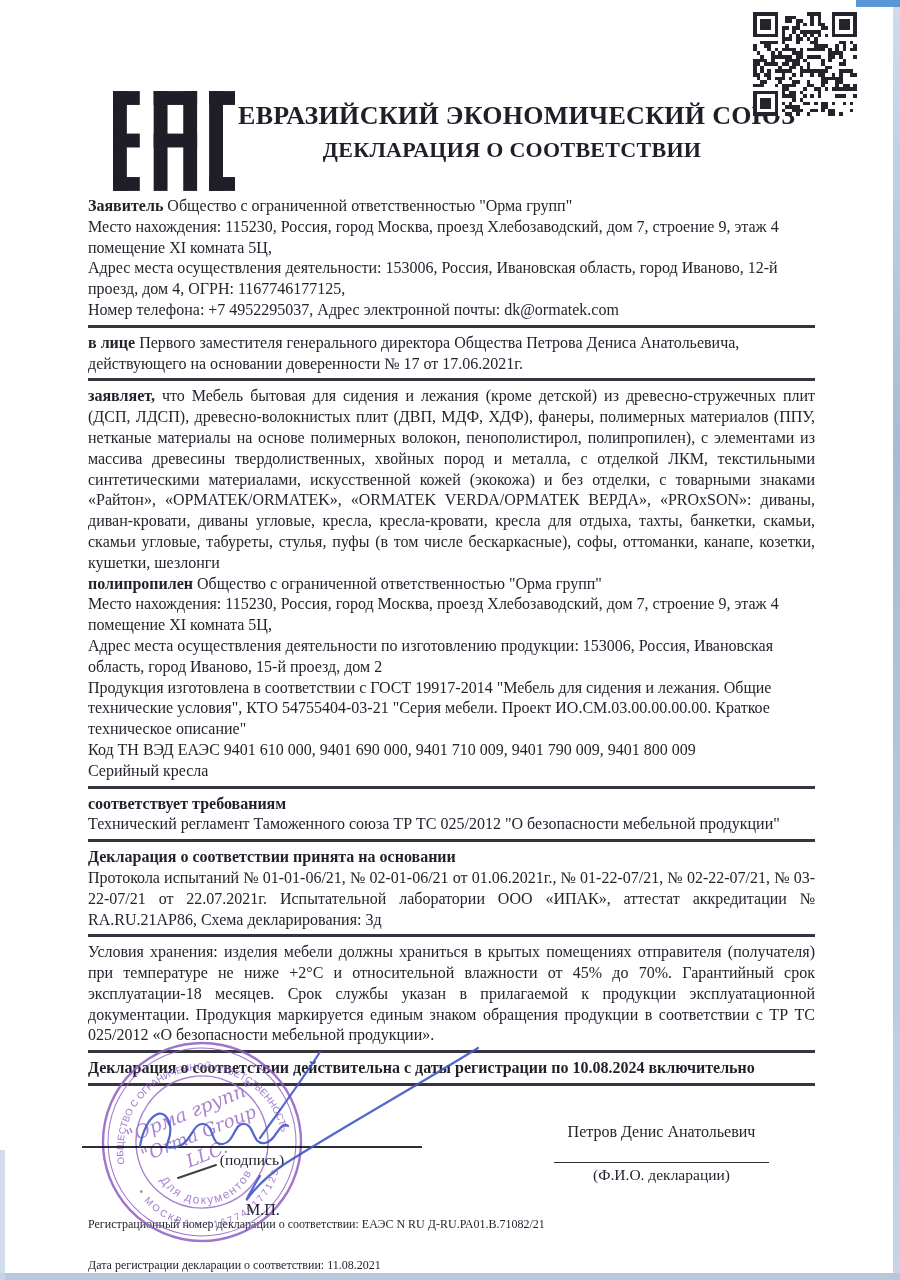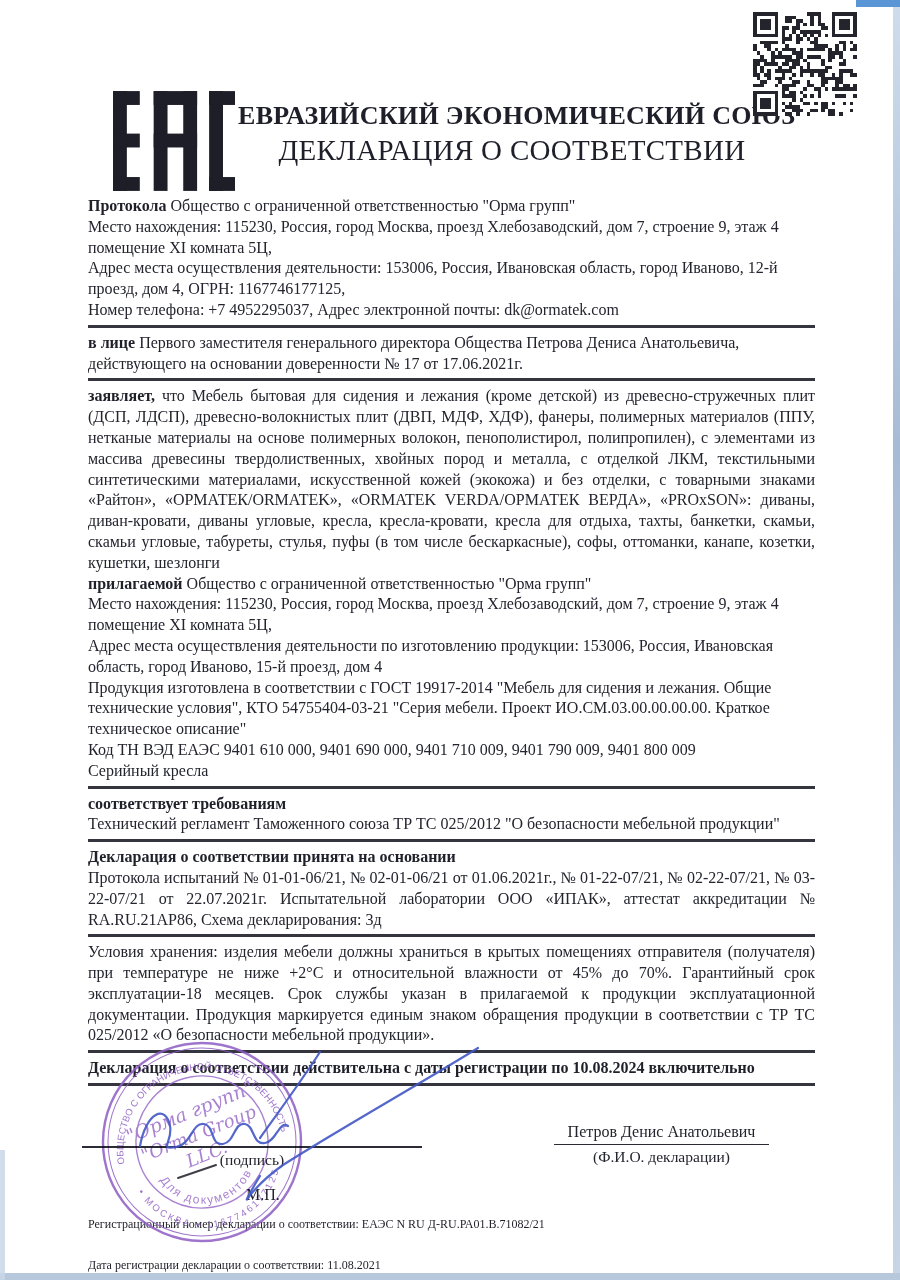--- a/index.html
+++ b/index.html
@@ -10,37 +10,37 @@
   
   .edge-right{position:absolute;right:0;top:0;width:7px;height:100%;
     background:linear-gradient(180deg,#cfdcec 0%,#a6bbd6 35%,#b9c9de 70%,#c7d5e6 100%);}
   .edge-bottom{position:absolute;left:0;bottom:0;height:7px;width:100%;background:#b7c8dd;}
   .edge-left-bottom{position:absolute;left:0;bottom:0;width:5px;height:130px;background:#c9d7e8;opacity:.85;}
   .corner-bar{position:absolute;top:0;right:0;width:44px;height:7px;background:#5a95d6;}
   
   .eac{position:absolute;left:113px;top:88px;width:122px;height:106px;}
   .titles{position:absolute;left:238px;top:98px;width:548px;text-align:center;color:#1e1f29;}
   .titles .t1{font-size:26px;font-weight:bold;line-height:35px;letter-spacing:.3px;white-space:nowrap;}
-  .titles .t2{font-size:29px;font-weight:normal;line-height:34px;letter-spacing:.3px;white-space:nowrap;}
+  .titles .t2{font-size:22px;font-weight:bold;line-height:34px;letter-spacing:.3px;white-space:nowrap;}
   .qr{position:absolute;left:753px;top:12px;width:104px;height:104px;}
   
   .content{position:absolute;left:88px;top:196px;width:727px;font-size:16px;line-height:20.8px;}
   .content p,.content div.line{margin:0;}
   b,.bold{font-weight:bold;color:#1f2029;}
   .just{text-align:justify;}
   .rule{height:3px;background:#34353f;margin:4px 0 5px 0;}
   .validity{font-weight:bold;color:#1f2029;margin:2px 0;}
   
   .signature-area{position:relative;z-index:5;margin-top:6px;height:108px;}
   .sig-cols{display:flex;justify-content:space-between;padding-top:30px;}
   .sig-left{width:340px;margin-left:-6px;text-align:center;font-family:Liberation Serif, serif;}
   .sig-line{border-bottom:2px solid #2b2c35;height:24px;}
   .cap{font-size:15.5px;margin-top:2px;}
   .sig-right{width:215px;margin-right:46px;text-align:center;}
-  .fio{border-bottom:1.5px solid #2b2c35;padding-bottom:1px;}
+  .fio{border-bottom:1.5px solid #2b2c35;padding-bottom:19px;}
   .mp{margin:14px 0 8px 158px;}
   .stamp-svg{position:absolute;left:-16px;top:-80px;width:260px;height:260px;z-index:4;
     mix-blend-mode:multiply;opacity:.85;pointer-events:none;}
   .sign-svg{position:absolute;left:-30px;top:-92px;width:430px;height:240px;z-index:6;
     pointer-events:none;opacity:.9;}
   .reg{font-weight:normal;color:#1f2029;margin-top:14px !important;font-size:12px;}
   .reg + .reg{margin-top:20px !important;}
 </style>
 </head>
 <body>
@@ -380,36 +380,36 @@
           <rect x="15" y="28" width="1" height="1"></rect>
           <rect x="21" y="28" width="1" height="1"></rect>
           <rect x="22" y="28" width="1" height="1"></rect>
           <rect x="24" y="28" width="1" height="1"></rect>
         </g>
     </svg>
   </div>
 
   <div class="content">
 
-    <p><b>Протокола</b> <span>Общество с ограниченной ответственностью "Орма групп"</span></p>
+    <p><b>Заявитель</b> <span>Общество с ограниченной ответственностью "Орма групп"</span></p>
     <div class="line">Место нахождения: 115230, Россия, город Москва, проезд Хлебозаводский, дом 7, строение 9, этаж 4 помещение XI комната 5Ц,</div>
     <div class="line">Адрес места осуществления деятельности: 153006, Россия, Ивановская область, город Иваново, 12-й проезд, дом 4, ОГРН: 1167746177125,</div>
     <div class="line">Номер телефона: +7 4952295037, Адрес электронной почты: dk@ormatek.com</div>
 
     <div class="rule"></div>
 
     <p><b>в лице</b> <span>Первого заместителя генерального директора Общества Петрова Дениса Анатольевича, действующего на основании доверенности № 17 от 17.06.2021г.</span></p>
 
     <div class="rule"></div>
 
     <p class="just"><b>заявляет,</b> <span>что Мебель бытовая для сидения и лежания (кроме детской) из древесно-стружечных плит (ДСП, ЛДСП), древесно-волокнистых плит (ДВП, МДФ, ХДФ), фанеры, полимерных материалов (ППУ, нетканые материалы на основе полимерных волокон, пенополистирол, полипропилен), с элементами из массива древесины твердолиственных, хвойных пород и металла, с отделкой ЛКМ, текстильными синтетическими материалами, искусственной кожей (экокожа) и без отделки, с товарными знаками «Райтон», «ОРМАТЕК/ORMATEK», «ORMATEK VERDA/ОРМАТЕК ВЕРДА», «PROxSON»: диваны, диван-кровати, диваны угловые, кресла, кресла-кровати, кресла для отдыха, тахты, банкетки, скамьи, скамьи угловые, табуреты, стулья, пуфы (в том числе бескаркасные), софы, оттоманки, канапе, козетки, кушетки, шезлонги</span></p>
 
-    <p><b>прилагаемой</b> <span>Общество с ограниченной ответственностью "Орма групп"</span></p>
+    <p><b>полипропилен</b> <span>Общество с ограниченной ответственностью "Орма групп"</span></p>
     <div class="line">Место нахождения: 115230, Россия, город Москва, проезд Хлебозаводский, дом 7, строение 9, этаж 4 помещение XI комната 5Ц,</div>
-    <div class="line">Адрес места осуществления деятельности по изготовлению продукции: 153006, Россия, Ивановская область, город Иваново, 15-й проезд, дом 4</div>
+    <div class="line">Адрес места осуществления деятельности по изготовлению продукции: 153006, Россия, Ивановская область, город Иваново, 15-й проезд, дом 2</div>
     <div class="line">Продукция изготовлена в соответствии с ГОСТ 19917-2014 "Мебель для сидения и лежания. Общие технические условия", КТО 54755404-03-21 "Серия мебели. Проект ИО.СМ.03.00.00.00.00. Краткое техническое описание"</div>
     <div class="line">Код ТН ВЭД ЕАЭС 9401 610 000, 9401 690 000, 9401 710 009, 9401 790 009, 9401 800 009</div>
     <div class="line">Серийный кресла</div>
 
     <div class="rule"></div>
 
     <div class="bold">соответствует требованиям</div>
     <div class="line">Технический регламент Таможенного союза ТР ТС 025/2012 "О безопасности мебельной продукции"</div>
 
     <div class="rule"></div>

